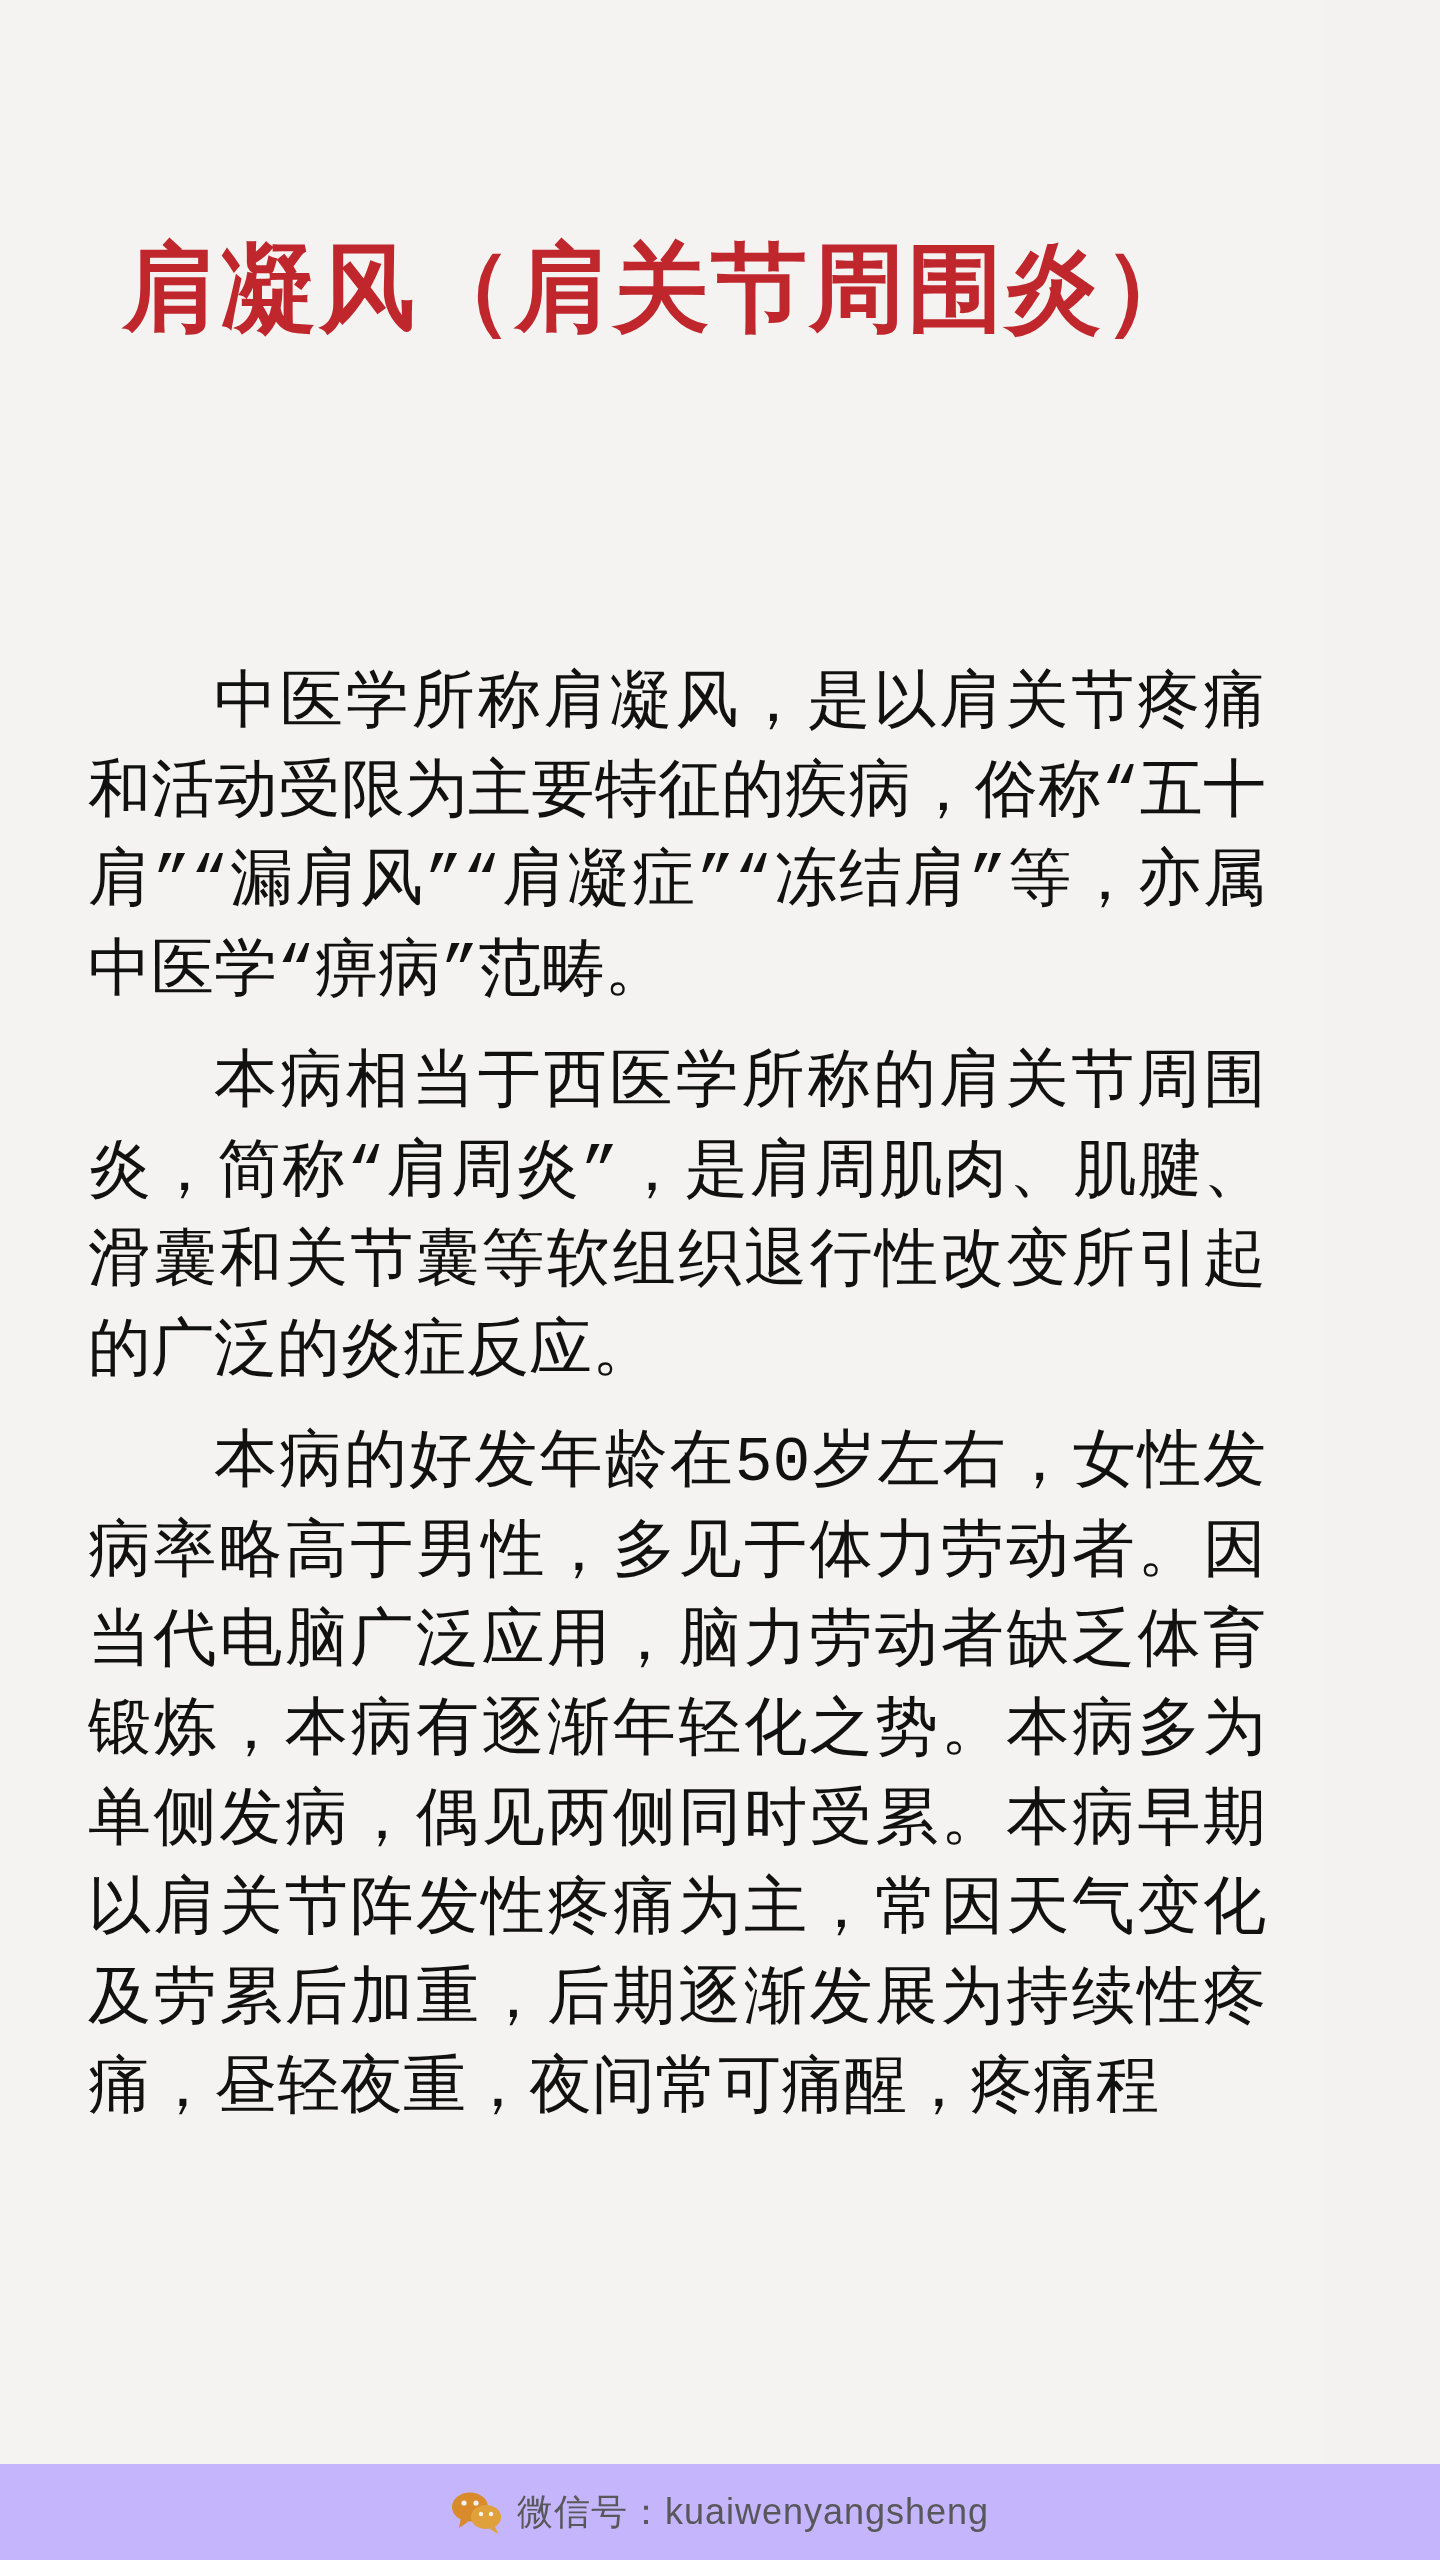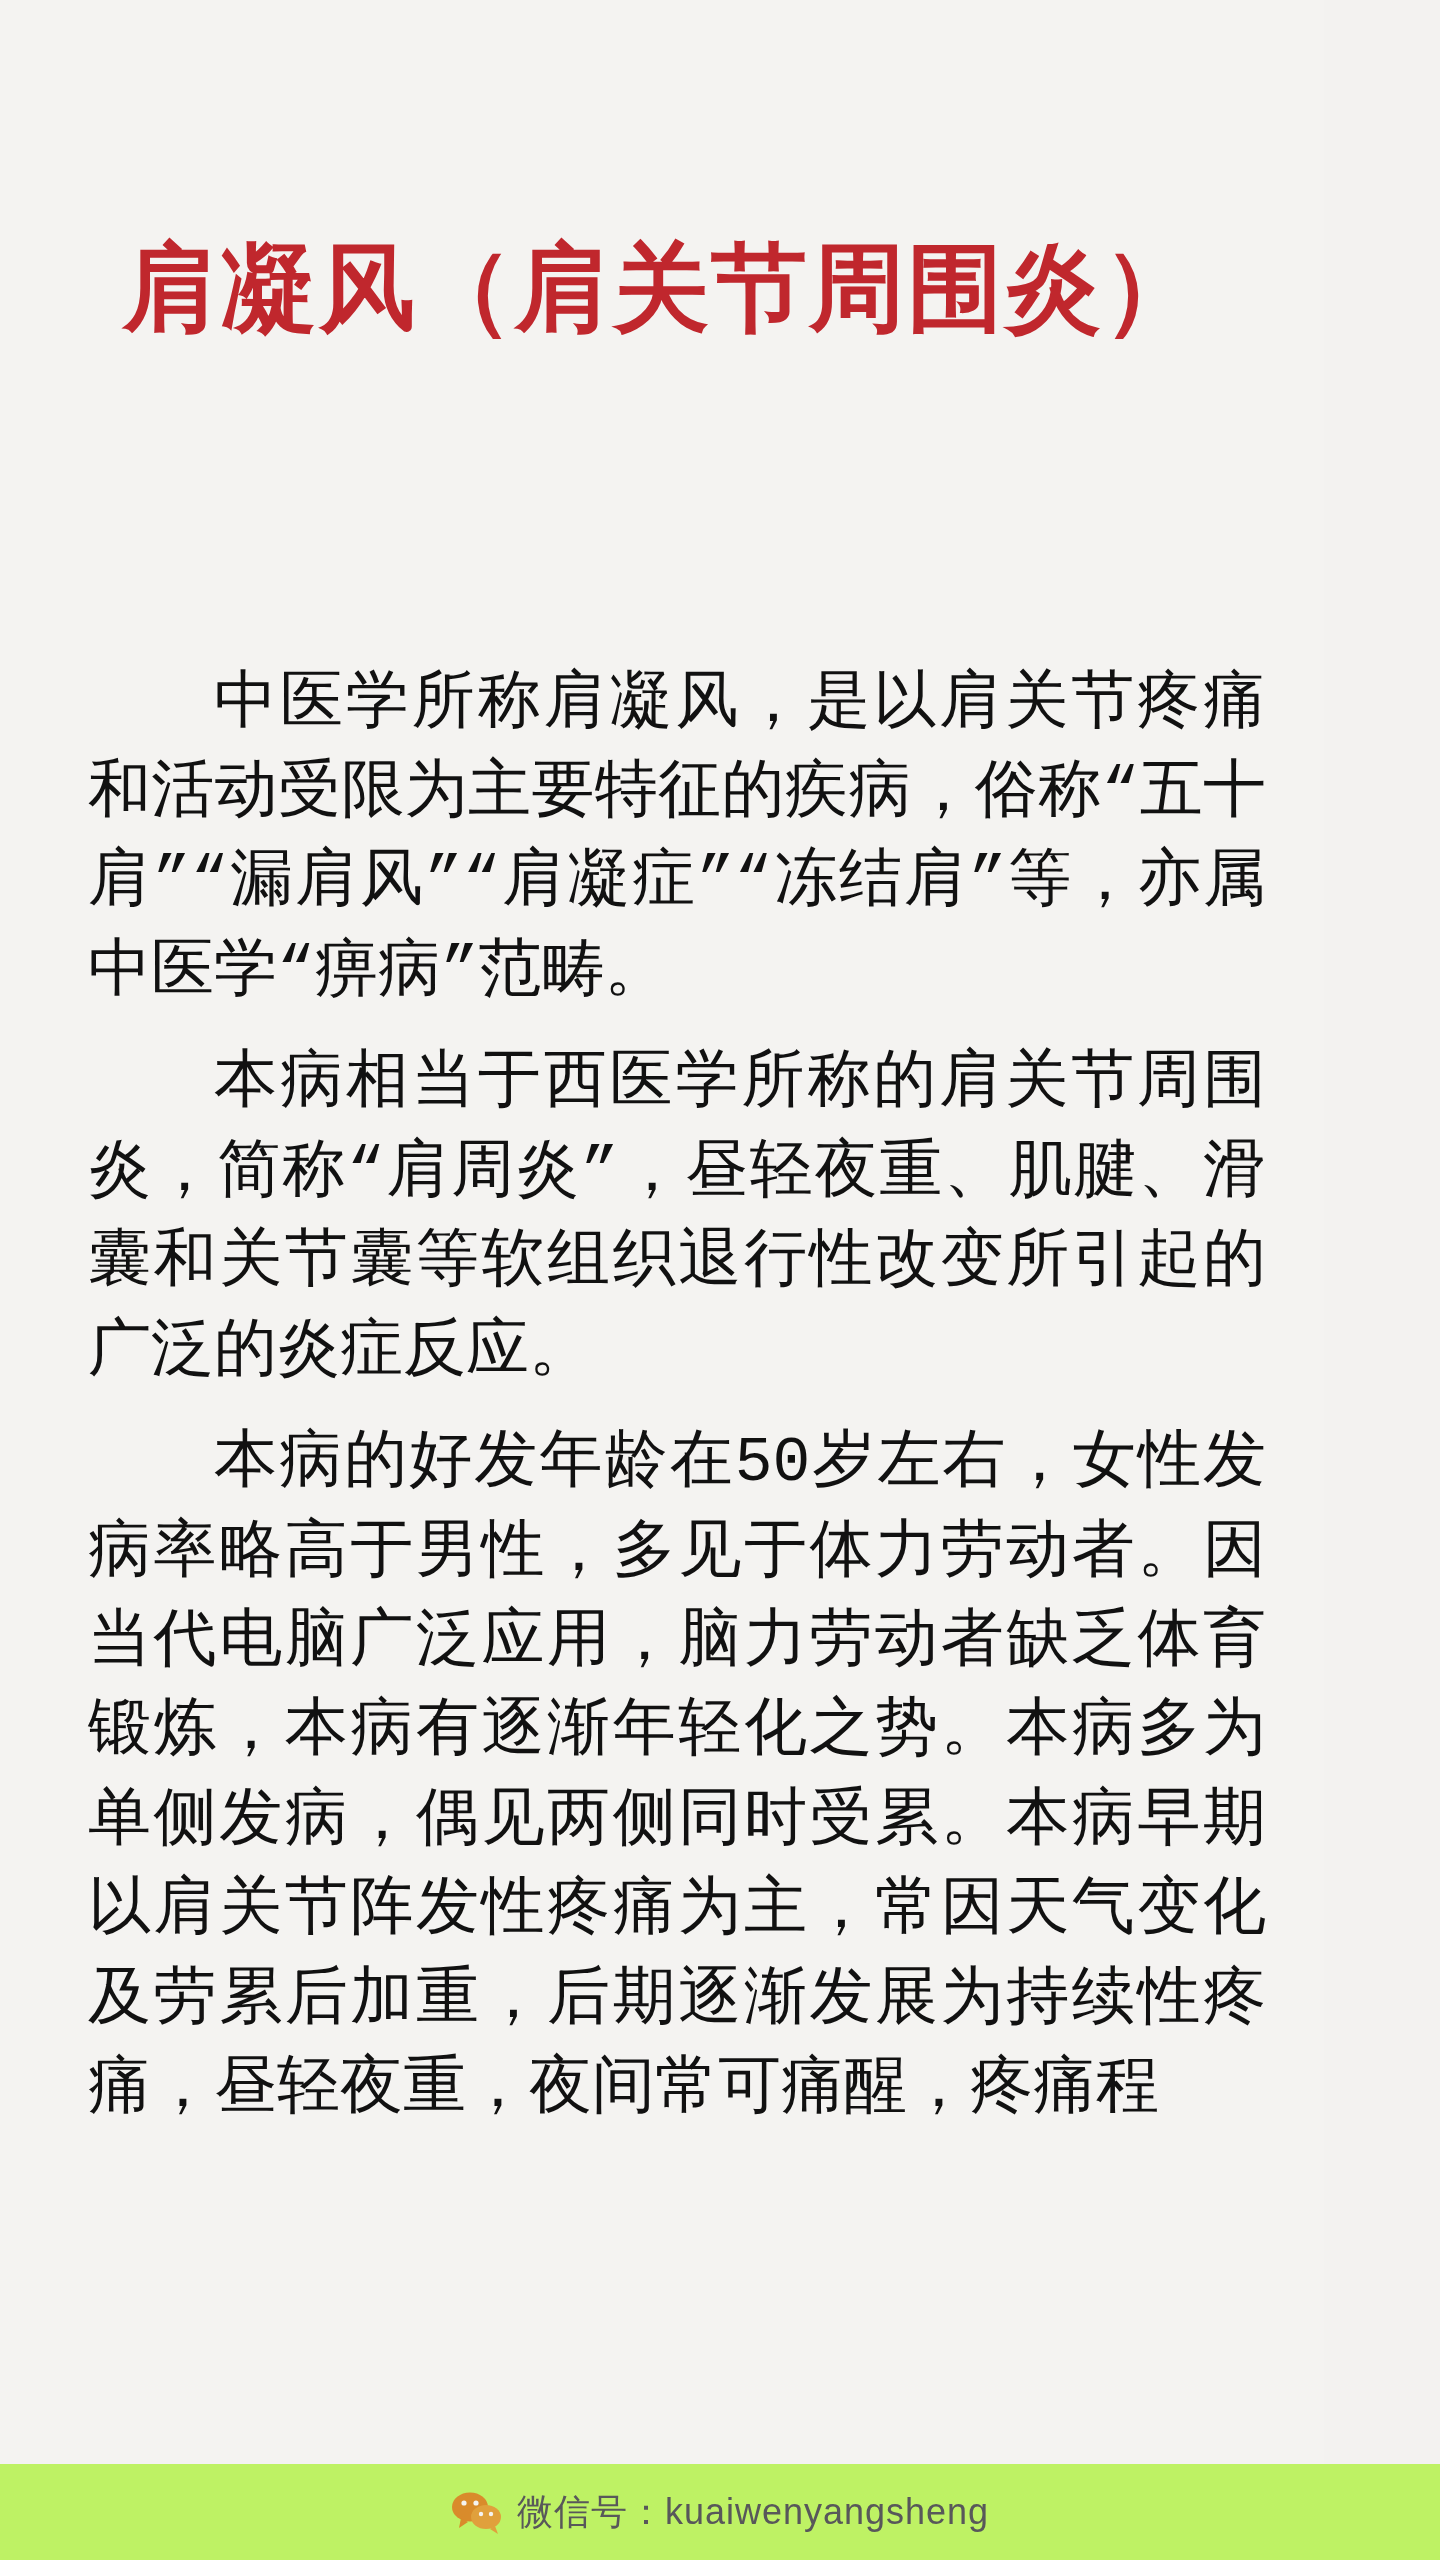--- a/index.html
+++ b/index.html
@@ -51,21 +51,21 @@
   }
   .para:last-child {
     margin-bottom: 0;
   }
   .footer {
     position: absolute;
     left: 0;
     bottom: 0;
     width: 1440px;
     height: 96px;
-    background: #bef264;
+    background: #c4b5fd;
     display: flex;
     align-items: center;
     justify-content: center;
     gap: 14px;
   }
   .wechat-icon {
     width: 52px;
     height: 44px;
     position: relative;
     display: inline-block;
@@ -80,21 +80,21 @@
 </style>
 </head>
 <body>
 
 <div class="page">
 
   <h1 class="title">肩凝风（肩关节周围炎）</h1>
 
   <div class="article">
     <p class="para">中医学所称肩凝风，是以肩关节疼痛和活动受限为主要特征的疾病，俗称“五十肩”“漏肩风”“肩凝症”“冻结肩”等，亦属中医学“痹病”范畴。</p>
-    <p class="para">本病相当于西医学所称的肩关节周围炎，简称“肩周炎”，昼轻夜重、肌腱、滑囊和关节囊等软组织退行性改变所引起的广泛的炎症反应。</p>
+    <p class="para">本病相当于西医学所称的肩关节周围炎，简称“肩周炎”，是肩周肌肉、肌腱、滑囊和关节囊等软组织退行性改变所引起的广泛的炎症反应。</p>
     <p class="para">本病的好发年龄在50岁左右，女性发病率略高于男性，多见于体力劳动者。因当代电脑广泛应用，脑力劳动者缺乏体育锻炼，本病有逐渐年轻化之势。本病多为单侧发病，偶见两侧同时受累。本病早期以肩关节阵发性疼痛为主，常因天气变化及劳累后加重，后期逐渐发展为持续性疼痛，昼轻夜重，夜间常可痛醒，疼痛程</p>
   </div>
 
   <div class="footer">
     <span class="wechat-icon">
       <svg width="52" height="44" viewBox="0 0 52 44" xmlns="http://www.w3.org/2000/svg">
         <ellipse cx="19" cy="17" rx="18" ry="14.5" fill="#d98b2b"></ellipse>
         <polygon points="10,28 8,38 17,32" fill="#d98b2b"></polygon>
         <circle cx="13" cy="13" r="2.6" fill="#f4f3f1"></circle>
         <circle cx="25" cy="13" r="2.6" fill="#f4f3f1"></circle>

